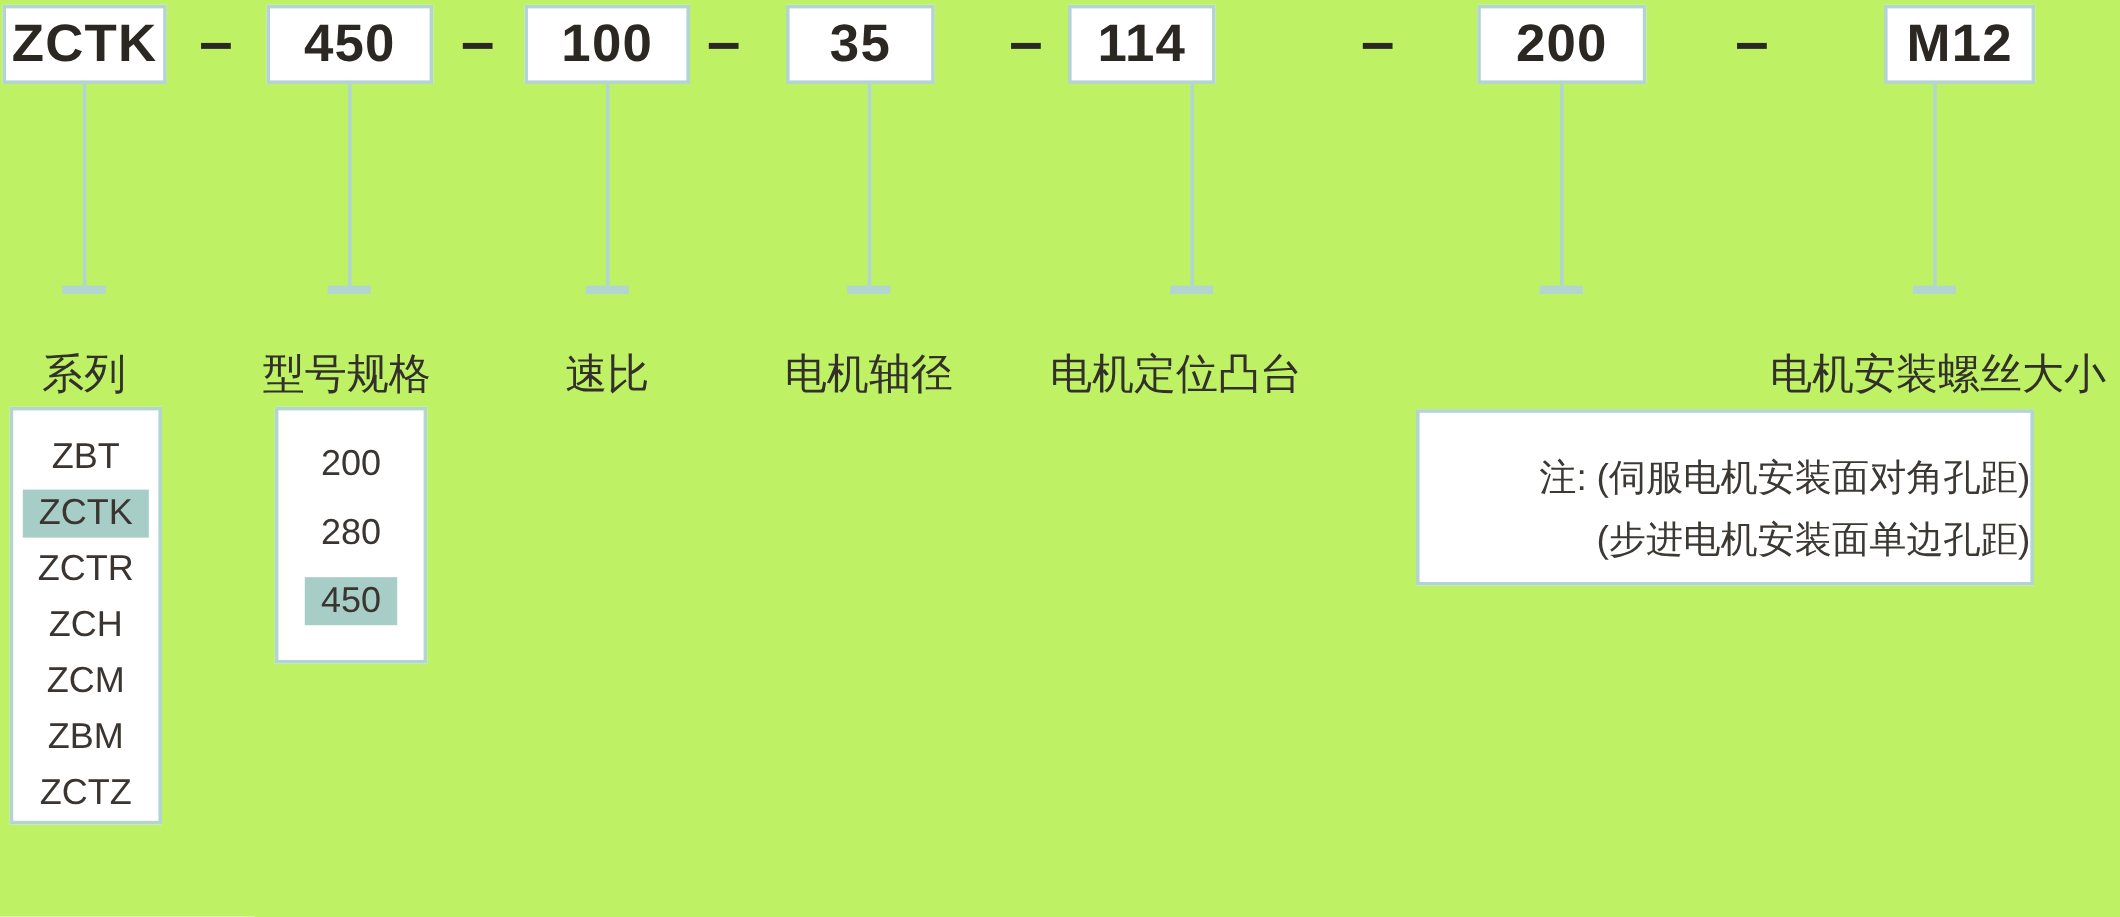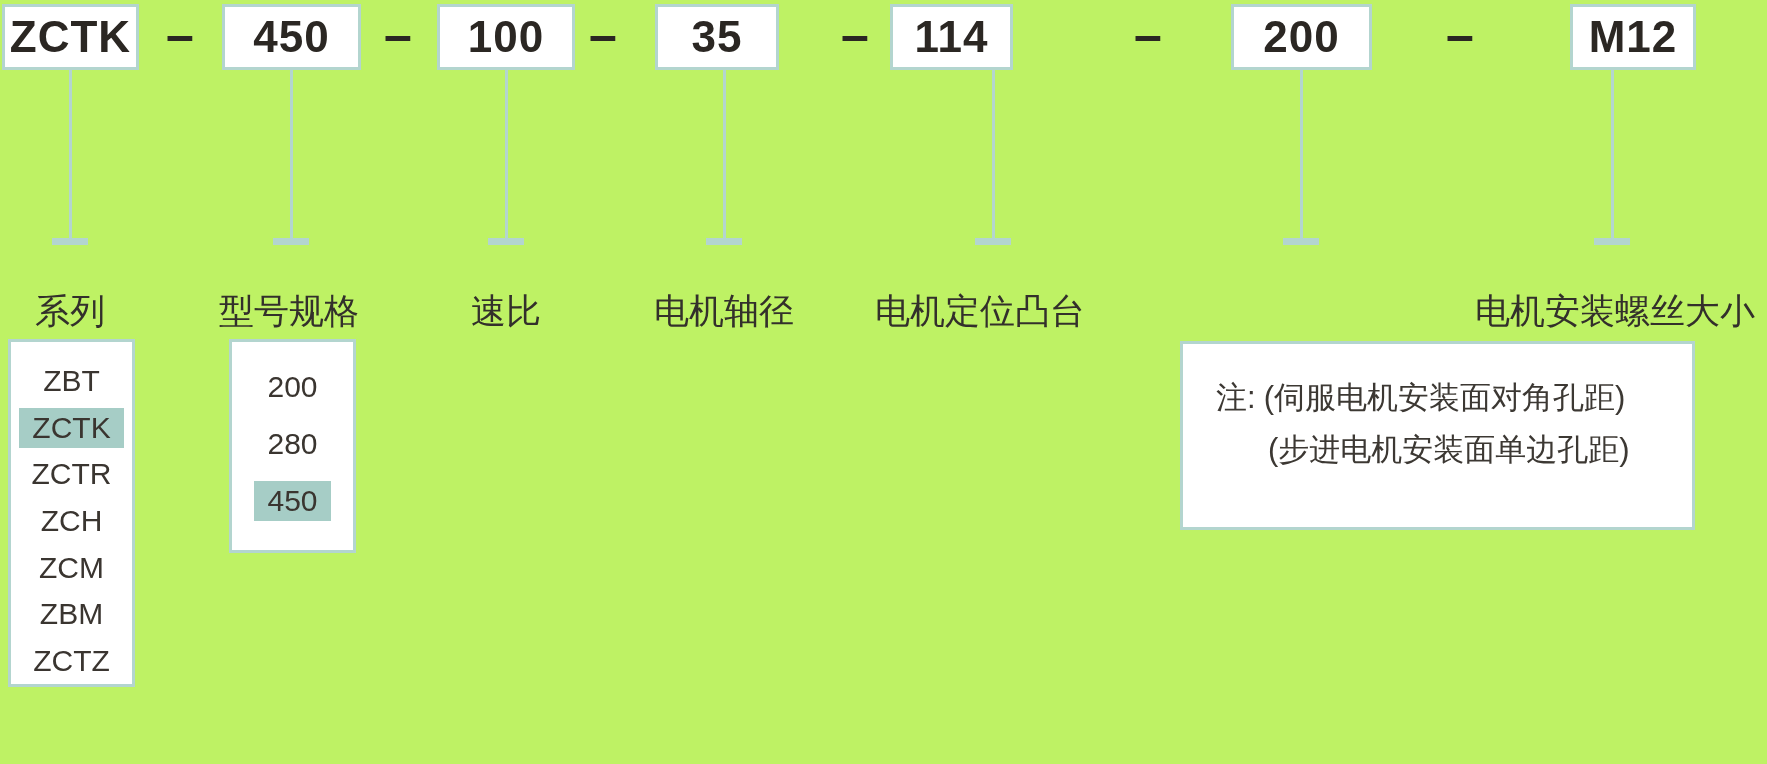--- a/index.html
+++ b/index.html
@@ -60,26 +60,27 @@
     height:57px;display:flex;align-items:center;justify-content:center;
     font-size:30px;color:#3a3530;
   }
   .option span{white-space:nowrap;}
   .option.selected span{
     background:var(--highlight);
     padding:3px 13px;
   }
   
   .note-box{
-    position:absolute;left:1180px;top:341px;width:515px;height:189px;
+    position:absolute;left:1180px;top:341px;width:515px;height:147px;
     border:3px solid var(--accent);
     box-sizing:border-box;
     padding:28px 0 0 33px;
     font-size:31px;color:#3c3833;line-height:52px;
     background:#ffffff;
+    text-align:right;
   }
   .note-line{white-space:nowrap;}
   .note-line .prefix{margin-right:8px;}
   .note-line.second{padding-left:52px;}
 </style>
 </head>
 <body>
 
 <div class="canvas">
 

